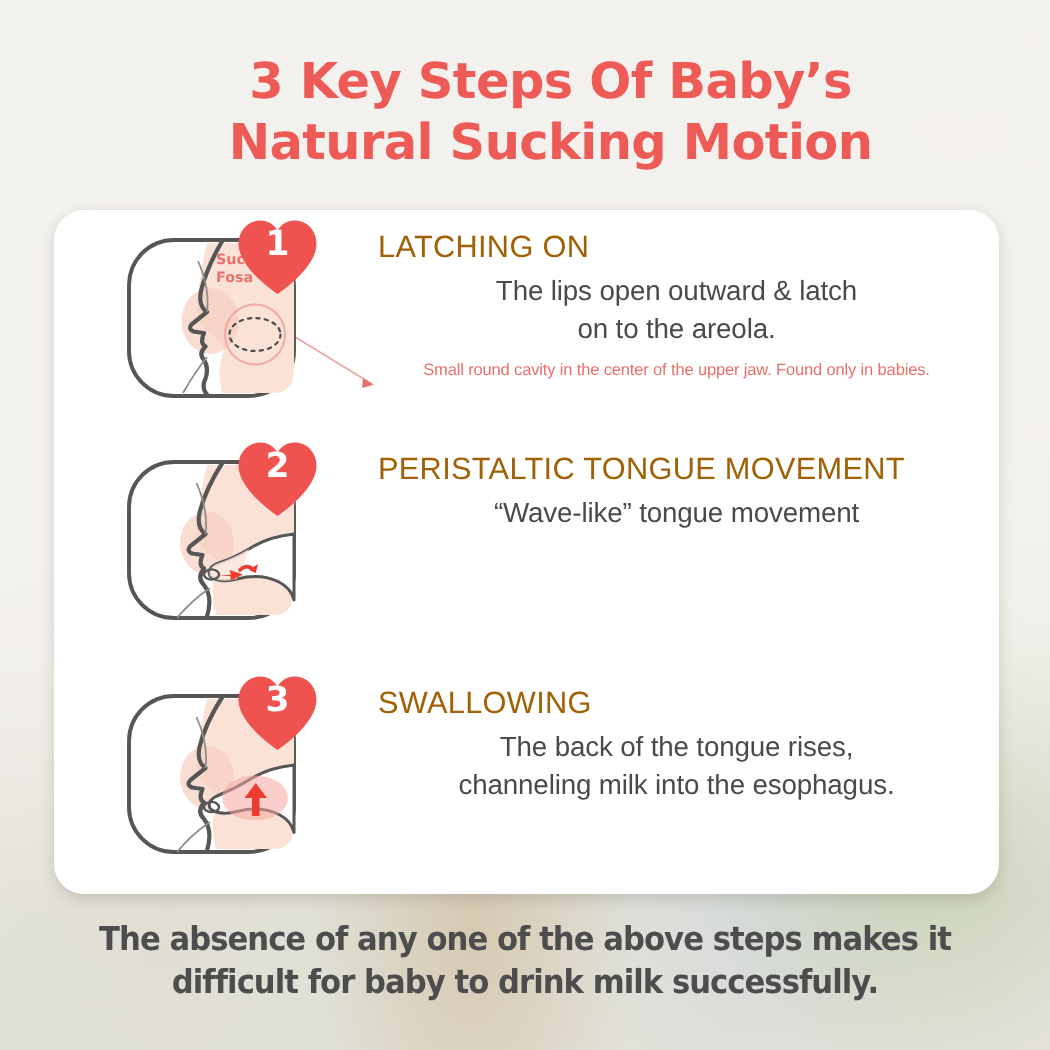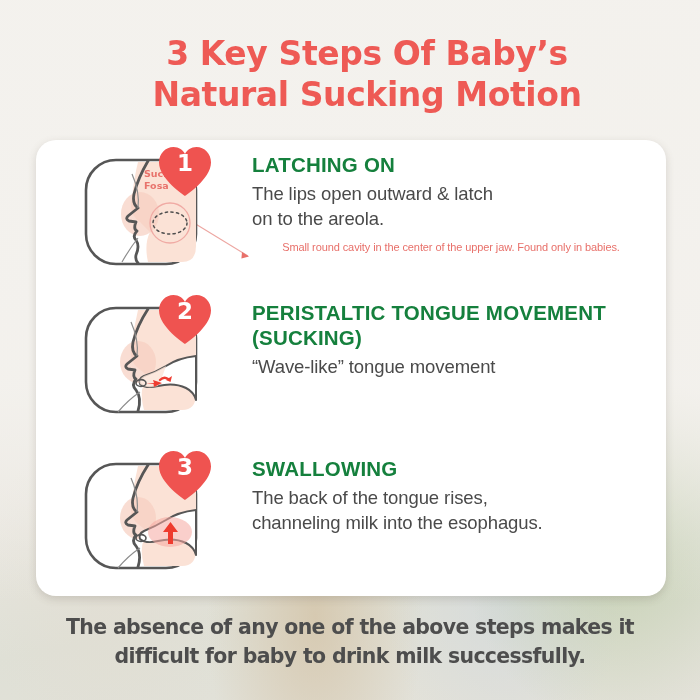--- a/index.html
+++ b/index.html
@@ -70,30 +70,31 @@
     text-shadow:0 0 1px rgba(0,0,0,.05);
   }
 
   .copy { position:absolute; left:216px; right:16px; top:0; }
 
   .step-head {
     font-family:"Liberation Sans", sans-serif;
     font-size:20.5px;
     line-height:1.22;
     letter-spacing:.2px;
-    color:#15803d;
-    font-weight:700;
+    color:#a16207;
+    font-weight:400;
   }
   .step-body {
     margin-top:5px;
     font-family:"Liberation Sans", sans-serif;
     font-size:18.5px;
     line-height:1.34;
     color:#4a4a4a;
     letter-spacing:-.1px;
+    text-align:center;
   }
   .step-note {
     margin-top:9px;
     font-family:"Liberation Sans", sans-serif;
     font-size:11px;
     line-height:1.2;
     color:#e8706a;
     letter-spacing:-.1px;
     text-align:center;
   }
@@ -226,21 +227,20 @@
       <svg width="58" height="54" viewBox="0 0 58 54">
         <path d="M29 52 C29 52 3 35 3 18.5 C3 9.5 9.5 3 17.5 3 C23 3 27 6 29 10
                  C31 6 35 3 40.5 3 C48.5 3 55 9.5 55 18.5 C55 35 29 52 29 52 Z" fill="#ef5350"></path>
       </svg>
       <span class="num">2</span>
     </div>
 
     <div class="copy">
       <div class="step-head">
         <span style="display:block">PERISTALTIC TONGUE MOVEMENT</span>
-        <span style="display:block">(SUCKING)</span>
       </div>
       <div class="step-body">
         <span style="display:block">“Wave-like” tongue movement</span>
       </div>
     </div>
   </section>
 
   <section class="step step-3">
 
     <div class="illo-wrap">

